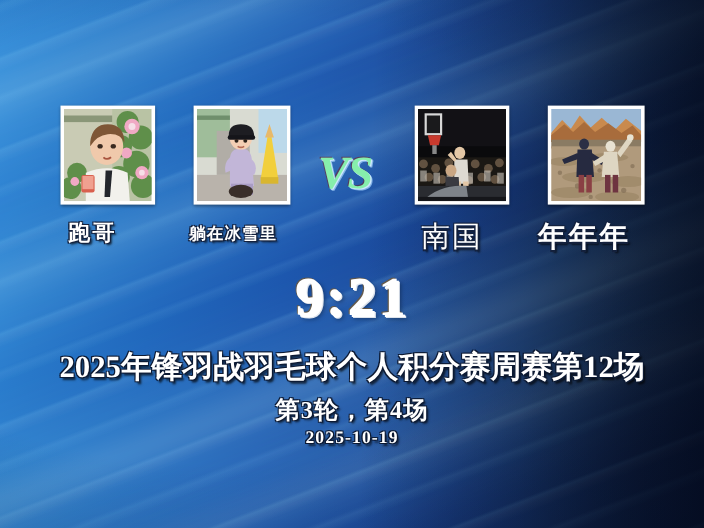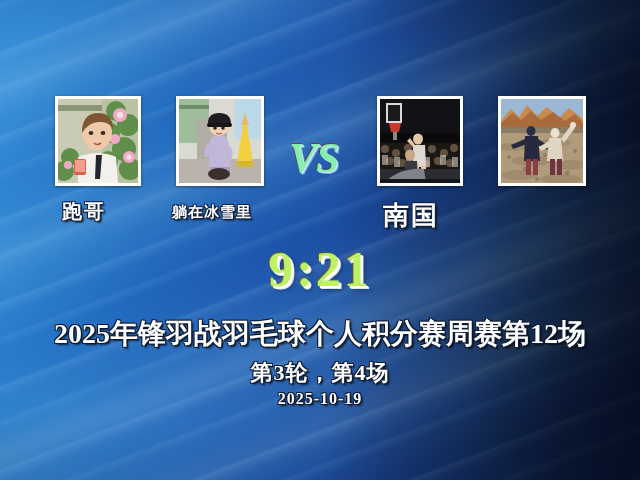--- a/index.html
+++ b/index.html
@@ -110,21 +110,21 @@
     letter-spacing: 2px;
     text-shadow:
       -1px -1px 0 #14213d,
        1px -1px 0 #14213d,
       -1px  1px 0 #14213d,
        1px  1px 0 #14213d,
        2px  2px 2px rgba(0,0,0,0.75);
   }
   #name1 { left: 62px;  top: 198px; font-size: 20px; font-weight: 700; }
   #name2 { left: 172px; top: 203px; font-size: 15px; font-weight: 700; letter-spacing: 1px;}
-  #name3 { left: 383px; top: 198px; font-size: 26px; font-weight: 700; text-align: center; }
+  #name3 { left: 383px; top: 198px; font-size: 26px; font-weight: 400; text-align: center; }
   #name4 { left: 489px; top: 198px; font-size: 26px; font-weight: 700; }
 
   
   #vs-label {
     position: absolute;
     left: 289px;
     top: 134px;
     font-size: 42px;
     font-weight: 700;
     font-style: italic;
@@ -137,21 +137,21 @@
   }
 
   
   #score {
     position: absolute;
     left: 0; right: 0;
     top: 240px;
     text-align: center;
     font-size: 50px;
     font-weight: 700;
-    color: #bef264;
+    color: #ffffff;
     letter-spacing: 3px;
     text-shadow:
        2px  2px 0 #ffffff,
        3px  3px 0 rgba(255,255,255,0.85),
       -1px -1px 0 rgba(150,90,0,0.55),
        4px  4px 4px rgba(0,0,0,0.35);
   }
 
   
   .foot {
@@ -351,20 +351,21 @@
           <path d="M48 39 L60 39 L62 62 L46 62 Z" fill="#ded6c2"></path>
           <path d="M60 40 L70 26 L74 29 L63 44 Z" fill="#ded6c2"></path>
           <circle cx="72" cy="26" r="3" fill="#e8e2d2"></circle>
           <path d="M48 42 L38 48 L40 52 L50 47 Z" fill="#ded6c2"></path>
           <rect x="49" y="60" width="5" height="16" fill="#6e3440"></rect>
           <rect x="56" y="60" width="5" height="16" fill="#6e3440"></rect>
         </g>
       </svg>
     </div>
   </div>
+  <div class="name" id="name4">年年年</div>
 
   <div id="score">9:21</div>
 
   <div class="foot" id="event-title">2025年锋羽战羽毛球个人积分赛周赛第12场</div>
   <div class="foot" id="round-line">第3轮，第4场</div>
   <div class="foot" id="date-line">2025-10-19</div>
 
 </div>
 
 </body></html>

